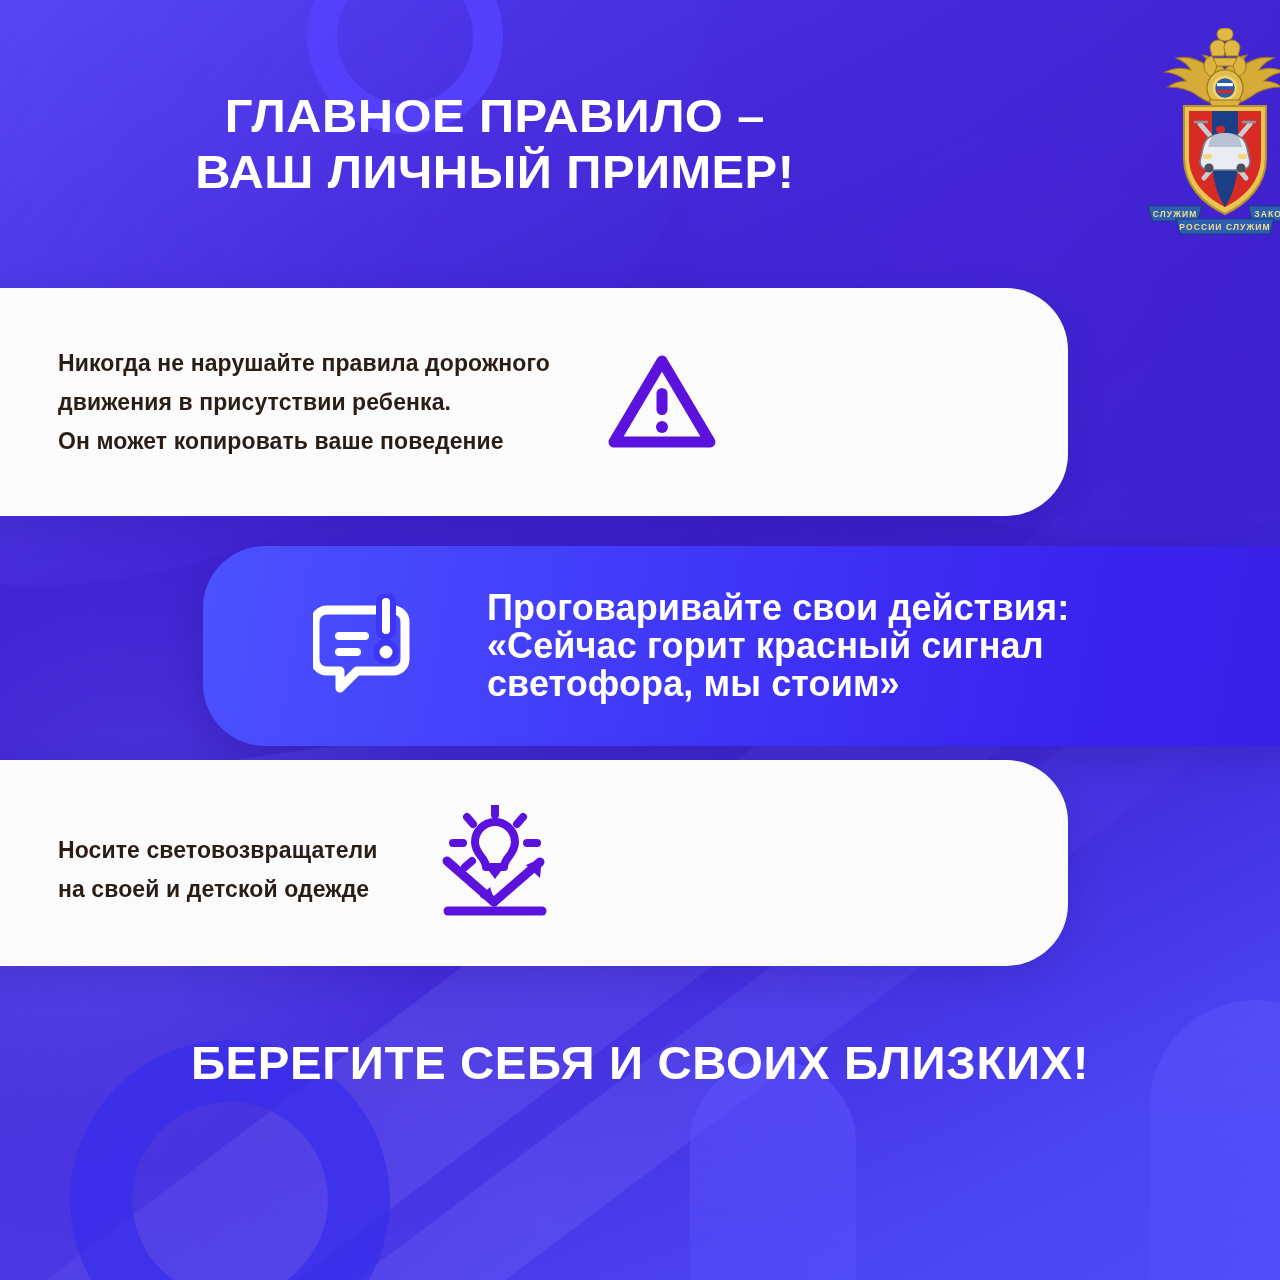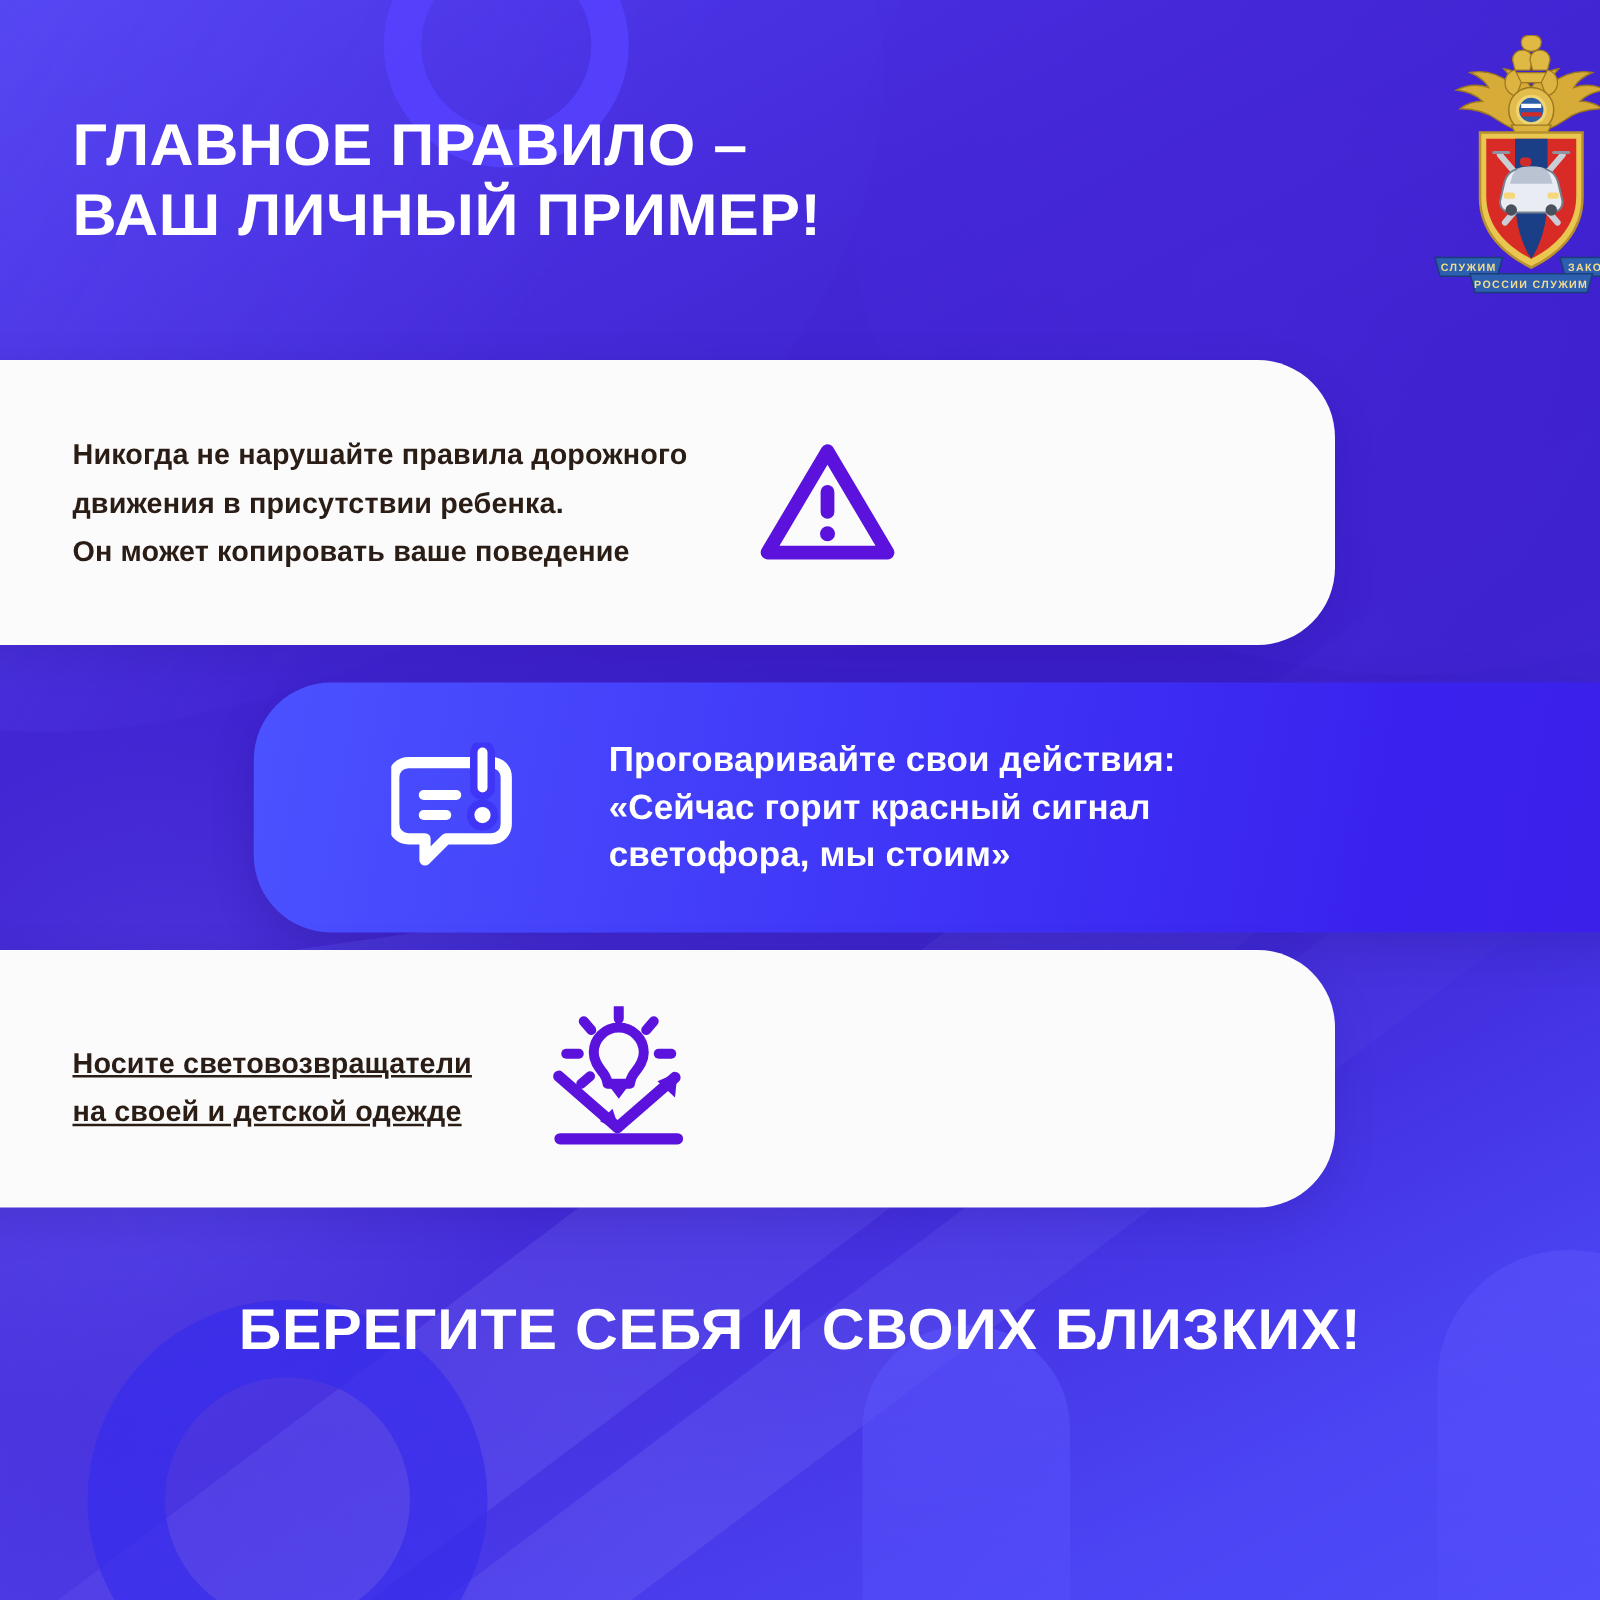--- a/index.html
+++ b/index.html
@@ -64,21 +64,21 @@
     position:absolute;left:1150px;top:1000px;width:210px;height:340px;
     border-radius:110px 110px 0 0;
     background:linear-gradient(180deg,rgba(96,90,255,.40),rgba(88,80,252,.16));
   }
   .glow-left{
     position:absolute;left:-160px;top:560px;width:620px;height:620px;border-radius:50%;
     background:radial-gradient(circle,rgba(110,104,255,.34),rgba(110,104,255,0) 68%);
   }
 
   
-  .header{position:absolute;left:58px;top:88px;width:840px;}
+  .header{position:absolute;left:58px;top:88px;width:840px;text-align:center;}
   .title-line{
     display:block;color:#ffffff;font-weight:700;
     font-size:47px;line-height:56px;letter-spacing:.4px;
     text-transform:uppercase;white-space:nowrap;
     transform:scaleX(1.04);transform-origin:left center;
   }
 
   
   .emblem{position:absolute;left:1140px;top:28px;width:170px;height:215px;}
   .emblem svg{width:100%;height:100%;display:block;}
@@ -96,27 +96,27 @@
     left:203px;width:1150px;top:546px;height:200px;
     background:linear-gradient(100deg,#4b52ff 0%,#3f35f7 46%,#3a22ee 78%,#3a1fe6 100%);
     border-radius:62px 0 0 62px;
     box-shadow:0 10px 34px rgba(24,10,90,.18);
     padding:0 0 0 110px;
   }
   .card-text{
     color:#2a1d16;font-weight:700;font-size:23px;line-height:39px;
     letter-spacing:.1px;white-space:pre-line;flex:0 0 auto;
   }
-  .card-text.on-blue{color:#ffffff;font-size:28px;line-height:38px;}
+  .card-text.on-blue{color:#ffffff;font-size:36px;line-height:38px;}
   .card-icon{flex:0 0 auto;display:flex;align-items:center;justify-content:center;}
 
   .icon-warning{width:120px;height:110px;margin-left:52px;}
   .icon-bubble{width:112px;height:104px;margin-right:62px;}
   .icon-reflect{width:122px;height:116px;margin-left:56px;}
-  .card-3 .card-text{margin-top:14px;text-decoration:underline;}
+  .card-3 .card-text{margin-top:14px;}
 
   
   .footer{
     position:absolute;left:0;right:0;top:1035px;text-align:center;
   }
   .footer-text{
     display:inline-block;color:#ffffff;font-weight:700;
     font-size:46px;line-height:56px;letter-spacing:.6px;text-transform:uppercase;
     transform:scaleX(1.03);
   }

